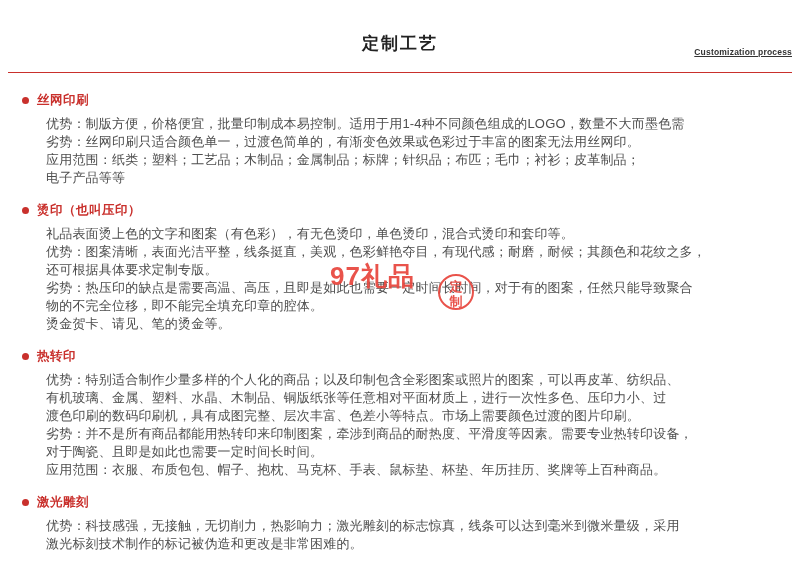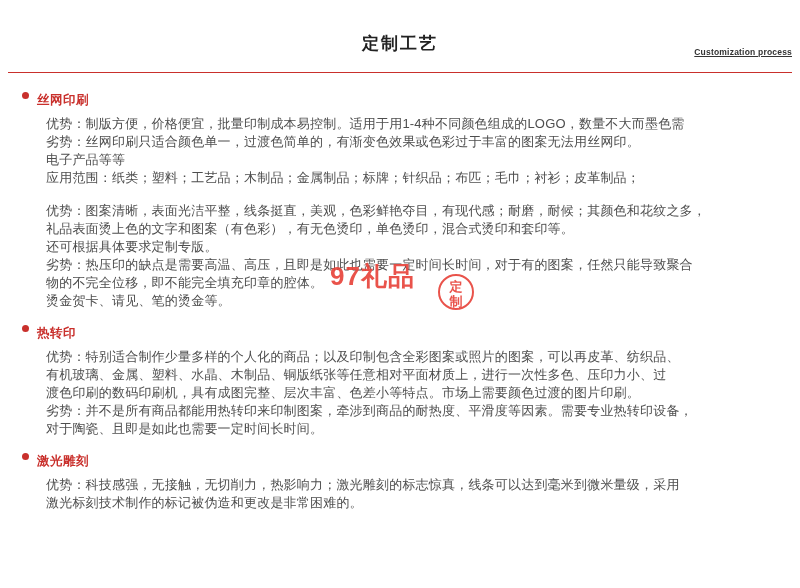--- a/index.html
+++ b/index.html
@@ -60,21 +60,21 @@
   
   .content {
     position: relative;
     padding: 18px 8px 0 8px;
   }
   .section {
     margin-bottom: 16px;
   }
   .sec-head {
     display: flex;
-    align-items: flex-start;
+    align-items: center;
     margin: 0 0 6px 14px;
   }
   .bullet {
     width: 7px;
     height: 7px;
     border-radius: 50%;
     background: #c9302c;
     margin-right: 8px;
     flex: 0 0 auto;
   }
@@ -142,43 +142,48 @@
 
   <div class="content">
 
     <div class="section">
       <div class="sec-head">
         <span class="bullet"></span>
         <span class="sec-title">丝网印刷</span>
       </div>
       <p class="para">优势：制版方便，价格便宜，批量印制成本易控制。适用于用1-4种不同颜色组成的LOGO，数量不大而墨色需</p>
       <p class="para cont">劣势：丝网印刷只适合颜色单一，过渡色简单的，有渐变色效果或色彩过于丰富的图案无法用丝网印。</p>
+      <p class="para cont">应用范围：纸类；塑料；工艺品；木制品；金属制品；标牌；针织品；布匹；毛巾；衬衫；皮革制品；</p>
       <p class="para cont">电子产品等等</p>
-      <p class="para cont">应用范围：纸类；塑料；工艺品；木制品；金属制品；标牌；针织品；布匹；毛巾；衬衫；皮革制品；</p>
-    </div>
-
-    <div class="section">
+    </div>
+
+    <div class="section">
+      <div class="sec-head">
+        <span class="bullet"></span>
+        <span class="sec-title">烫印（也叫压印）</span>
+      </div>
+      <p class="para">礼品表面烫上色的文字和图案（有色彩），有无色烫印，单色烫印，混合式烫印和套印等。</p>
       <p class="para cont">优势：图案清晰，表面光洁平整，线条挺直，美观，色彩鲜艳夺目，有现代感；耐磨，耐候；其颜色和花纹之多，</p>
-      <p class="para">礼品表面烫上色的文字和图案（有色彩），有无色烫印，单色烫印，混合式烫印和套印等。</p>
       <p class="para cont">还可根据具体要求定制专版。</p>
       <p class="para cont">劣势：热压印的缺点是需要高温、高压，且即是如此也需要一定时间长时间，对于有的图案，任然只能导致聚合</p>
       <p class="para cont">物的不完全位移，即不能完全填充印章的腔体。</p>
       <p class="para cont">烫金贺卡、请见、笔的烫金等。</p>
     </div>
 
     <div class="section">
       <div class="sec-head">
         <span class="bullet"></span>
         <span class="sec-title">热转印</span>
       </div>
       <p class="para">优势：特别适合制作少量多样的个人化的商品；以及印制包含全彩图案或照片的图案，可以再皮革、纺织品、</p>
       <p class="para cont">有机玻璃、金属、塑料、水晶、木制品、铜版纸张等任意相对平面材质上，进行一次性多色、压印力小、过</p>
       <p class="para cont">渡色印刷的数码印刷机，具有成图完整、层次丰富、色差小等特点。市场上需要颜色过渡的图片印刷。</p>
       <p class="para cont">劣势：并不是所有商品都能用热转印来印制图案，牵涉到商品的耐热度、平滑度等因素。需要专业热转印设备，</p>
       <p class="para cont">对于陶瓷、且即是如此也需要一定时间长时间。</p>
+      <p class="para cont">应用范围：衣服、布质包包、帽子、抱枕、马克杯、手表、鼠标垫、杯垫、年历挂历、奖牌等上百种商品。</p>
     </div>
 
     <div class="section">
       <div class="sec-head">
         <span class="bullet"></span>
         <span class="sec-title">激光雕刻</span>
       </div>
       <p class="para">优势：科技感强，无接触，无切削力，热影响力；激光雕刻的标志惊真，线条可以达到毫米到微米量级，采用</p>
       <p class="para cont">激光标刻技术制作的标记被伪造和更改是非常困难的。</p>
 

